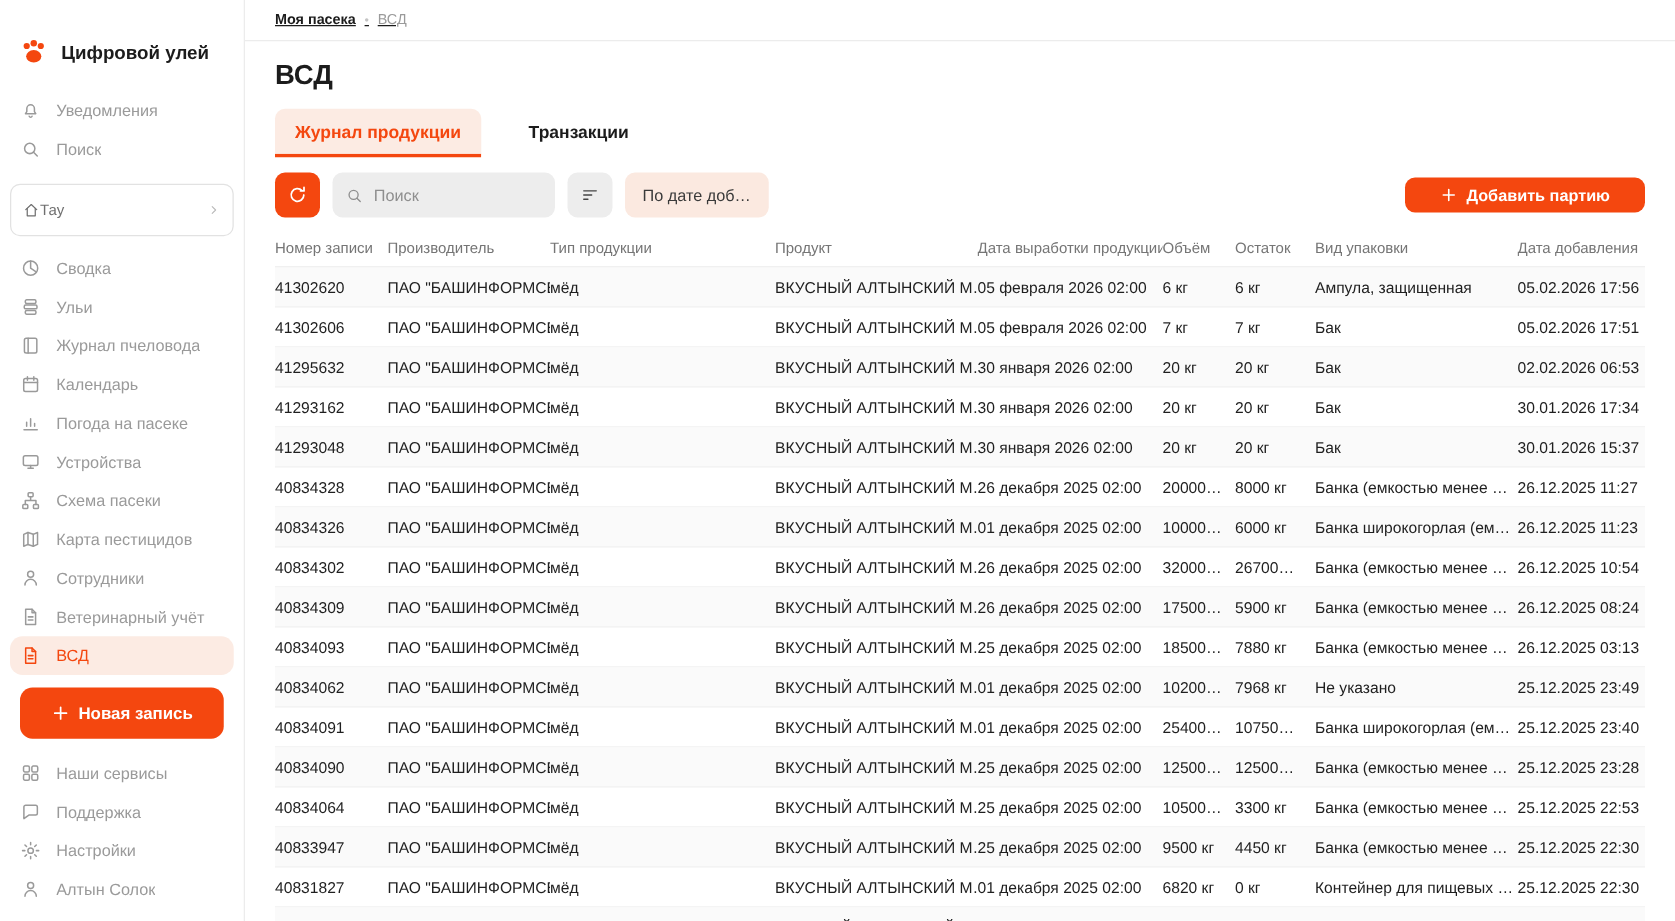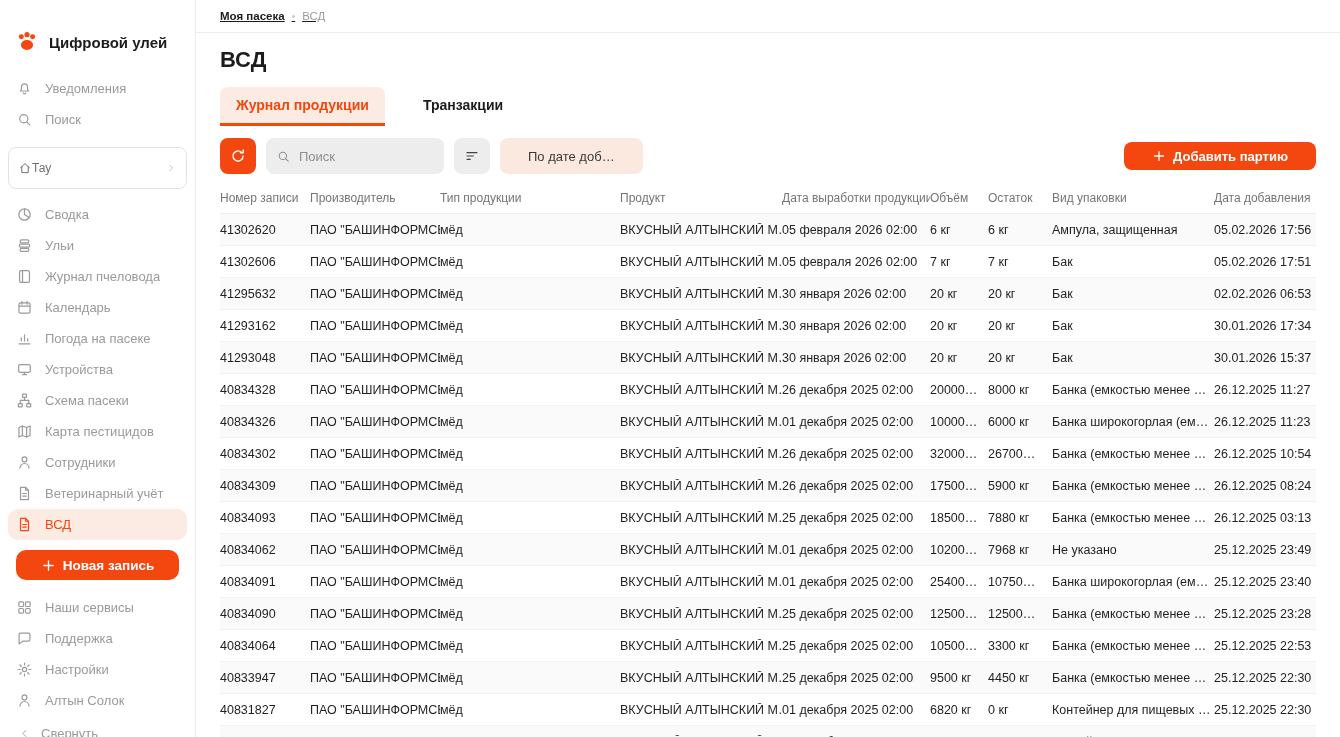--- a/index.html
+++ b/index.html
@@ -18,21 +18,21 @@
   .side-list{display:flex;flex-direction:column;flex-shrink:0;}
   .side-list.top{margin-top:14px;}
   .side-item{display:flex;align-items:center;gap:12px;height:31px;padding:0 16px;font-size:13px;color:#9a9a9a;cursor:pointer;flex-shrink:0;}
   .side-item.active{margin:0 8px;padding:0 8px;background:var(--accent-light);color:var(--accent);border-radius:10px;}
   .side-item .lbl{white-space:nowrap;overflow:hidden;}
   .icn{display:inline-flex;width:17px;height:17px;flex-shrink:0;}
   .icn svg{width:100%;height:100%;fill:none;stroke:currentColor;stroke-width:1.7;stroke-linecap:round;stroke-linejoin:round;}
   .workspace{margin:12px 8px 10px;height:42px;border:1px solid #e2e2e2;border-radius:8px;display:flex;align-items:center;gap:0;padding:0 9px;font-size:12px;color:#6f6f6f;cursor:pointer;flex-shrink:0;}
   .workspace .icn{width:14px;height:14px;}
   .workspace .chev{margin-left:auto;color:#b9b9b9;width:12px;height:12px;}
-  .new-record{margin:10px 16px 12px;height:30px;flex-shrink:0;background:var(--accent);color:#fff;border:none;border-radius:10px;font-family:inherit;font-size:13.5px;font-weight:700;display:flex;align-items:center;justify-content:center;gap:7px;cursor:pointer;}
+  .new-record{margin:10px 16px 12px;height:41px;flex-shrink:0;background:var(--accent);color:#fff;border:none;border-radius:10px;font-family:inherit;font-size:13.5px;font-weight:700;display:flex;align-items:center;justify-content:center;gap:7px;cursor:pointer;}
   .new-record .icn{width:15px;height:15px;}
   .new-record .icn svg{stroke-width:2.2;}
   .collapse{margin-top:auto;display:flex;align-items:center;gap:10px;padding:10px 18px 14px;font-size:13px;color:#9a9a9a;cursor:pointer;flex-shrink:0;}
   .collapse .icn{width:13px;height:13px;}
 
   
   .main{flex:1;min-width:0;display:flex;flex-direction:column;}
   .breadcrumb-bar{height:33px;flex-shrink:0;border-bottom:1px solid #ececec;display:flex;align-items:center;gap:7px;padding:0 24px;font-size:11.5px;text-decoration:underline;}
   .crumb-first{font-weight:700;cursor:pointer;}
   .crumb-sep{color:#c4c4c4;font-size:10px;}
@@ -45,21 +45,21 @@
   .toolbar{display:flex;align-items:center;gap:10px;margin-top:12px;flex-shrink:0;}
   .btn-refresh{width:36px;height:36px;border:none;border-radius:8px;background:var(--accent);color:#fff;display:flex;align-items:center;justify-content:center;cursor:pointer;}
   .btn-refresh .icn{width:16px;height:16px;}
   .btn-refresh .icn svg{stroke-width:2.1;}
   .search-box{width:178px;height:36px;background:#ededed;border-radius:8px;display:flex;align-items:center;gap:8px;padding:0 10px;color:#8e8e8e;}
   .search-box .icn{width:15px;height:15px;}
   .search-box input{flex:1;min-width:0;border:none;background:transparent;outline:none;font-family:inherit;font-size:13px;color:#333;}
   .search-box input::placeholder{color:#8e8e8e;}
   .btn-sort{width:36px;height:36px;border:none;border-radius:8px;background:#ededed;color:#444;display:flex;align-items:center;justify-content:center;cursor:pointer;}
   .btn-sort .icn{width:16px;height:16px;}
-  .chip{height:36px;display:flex;align-items:center;padding:0 28px;background:#fbe9e0;border-radius:8px;font-size:13px;color:#3a3a3a;cursor:pointer;white-space:nowrap;}
+  .chip{height:36px;display:flex;align-items:center;padding:0 14px;background:#fbe9e0;border-radius:8px;font-size:13px;color:#3a3a3a;cursor:pointer;white-space:nowrap;}
   .btn-add{margin-left:auto;height:28px;padding:0 28px;border:none;border-radius:8px;background:var(--accent);color:#fff;font-family:inherit;font-size:13px;font-weight:700;display:flex;align-items:center;gap:7px;cursor:pointer;white-space:nowrap;}
   .btn-add .icn{width:14px;height:14px;}
   .btn-add .icn svg{stroke-width:2.2;}
 
   
   .table{margin-top:8px;flex:1;min-height:0;overflow:hidden;}
   .t-head,.t-row{display:grid;grid-template-columns:90px 130px 180px 162px 148px 58px 64px 162px 1fr;align-items:center;}
   .t-head{height:32px;font-size:12px;color:#757575;border-bottom:1px solid #ececec;}
   .t-head>div,.t-row>div{padding-right:10px;white-space:nowrap;overflow:hidden;}
   .t-row{height:32px;font-size:12.5px;color:#1f1f1f;border-bottom:1px solid #f1f1f1;cursor:pointer;}

